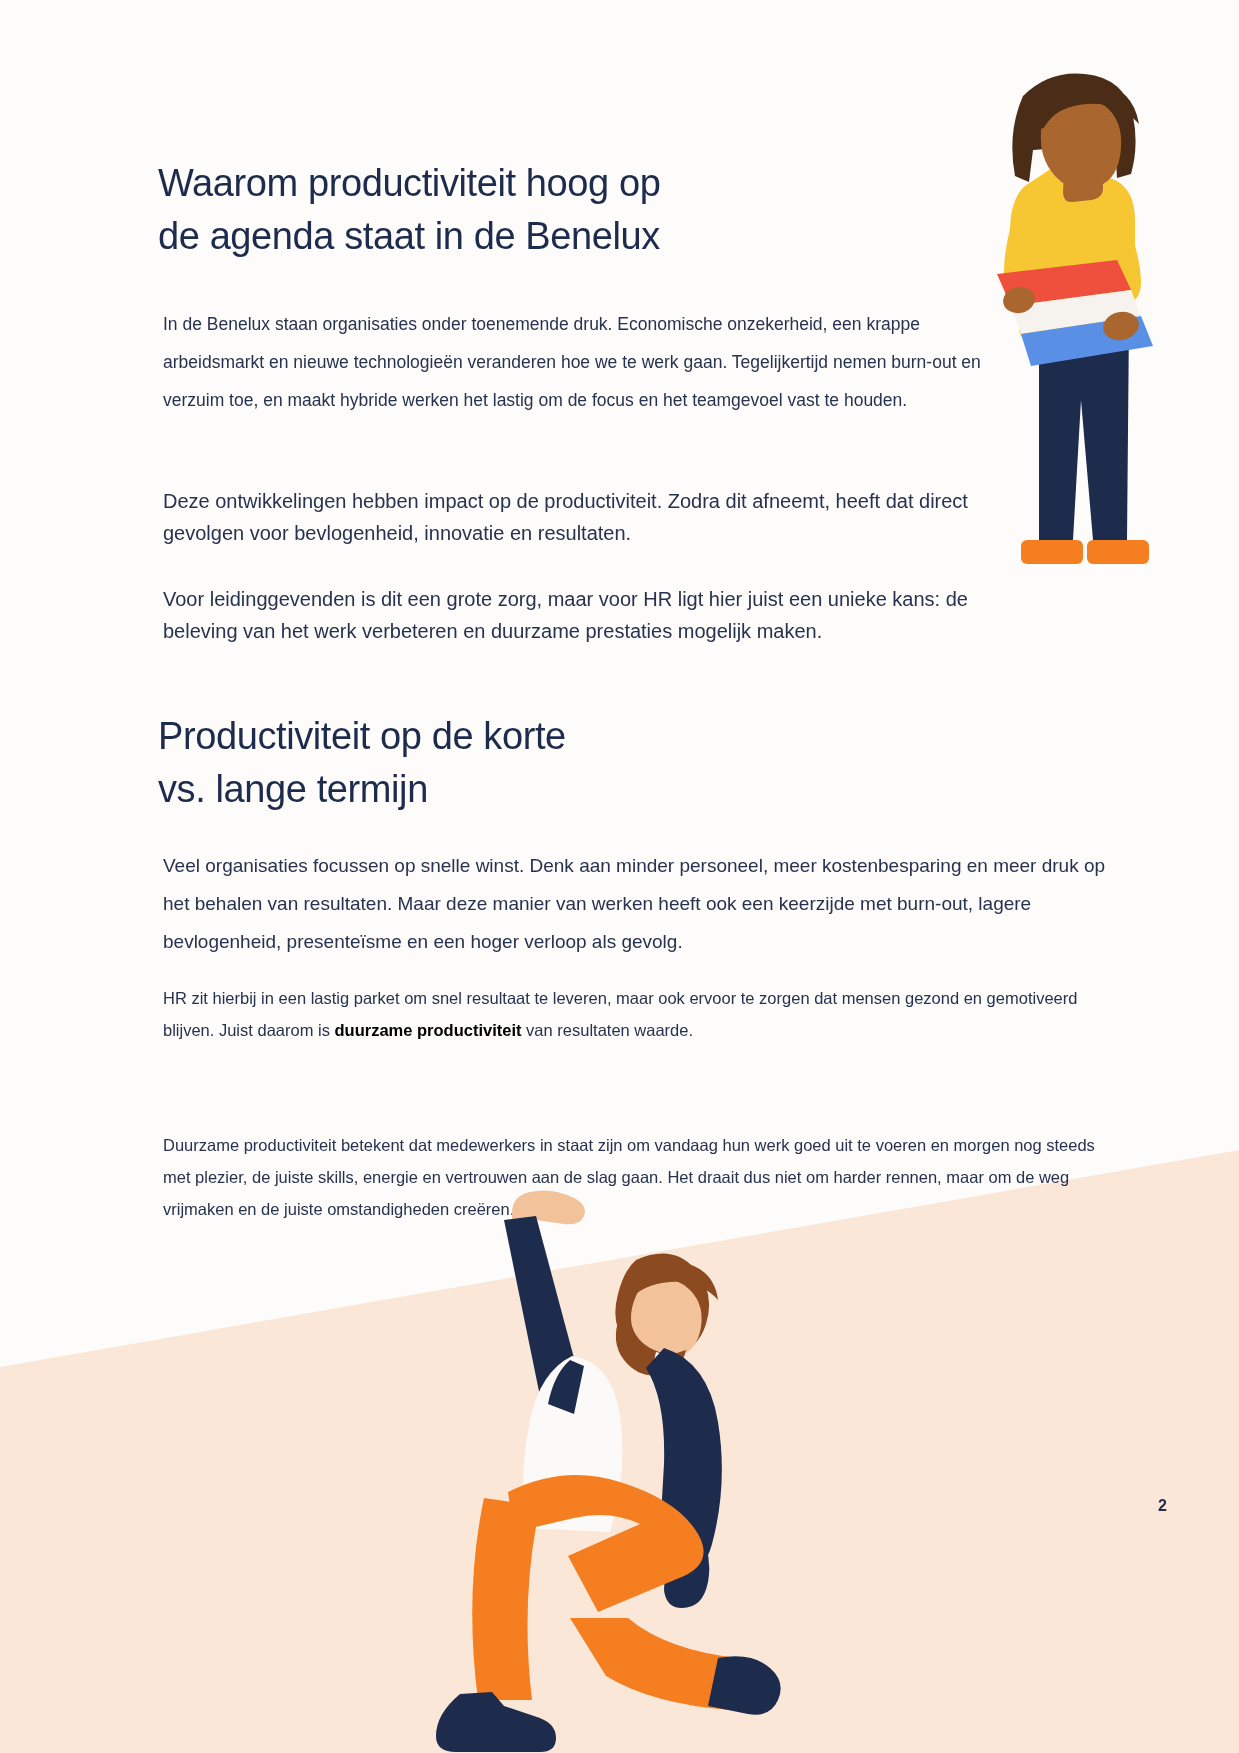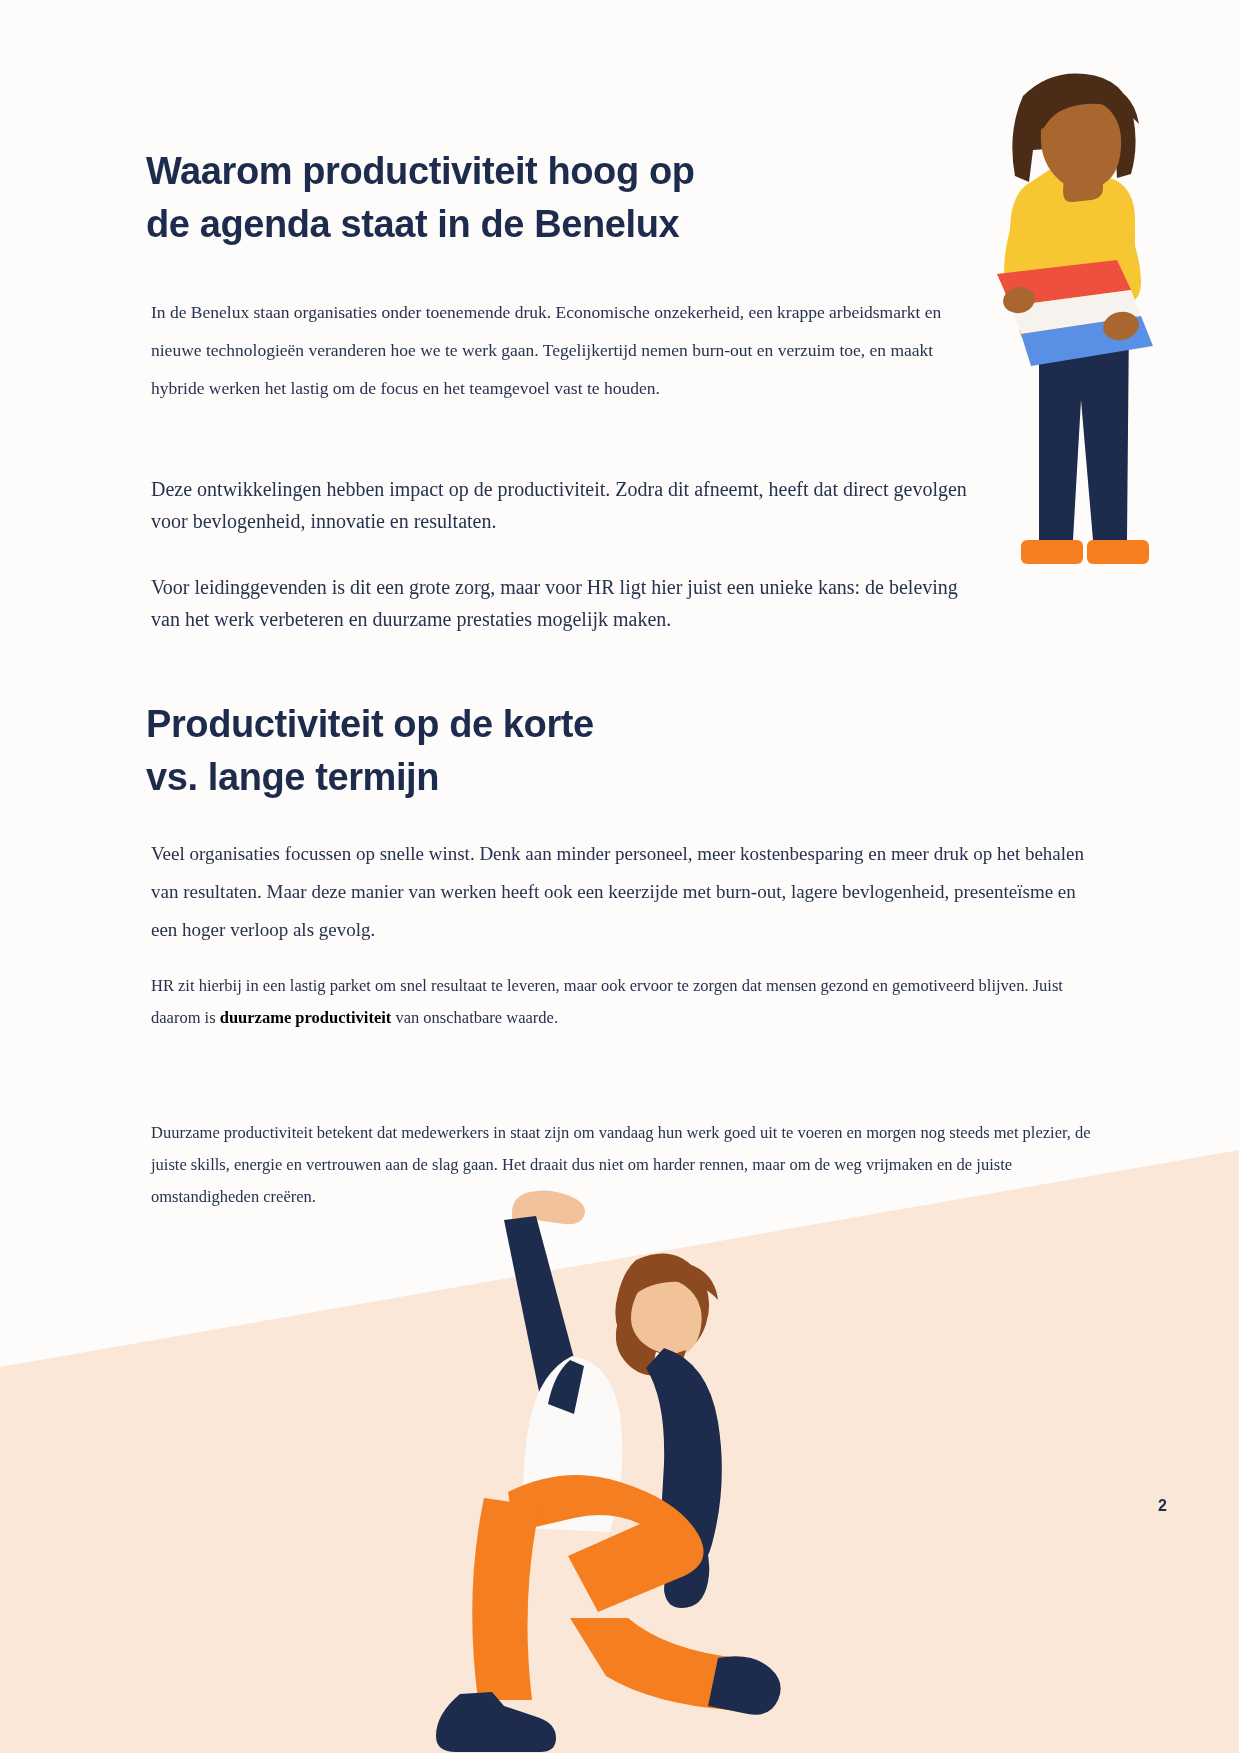--- a/index.html
+++ b/index.html
@@ -39,43 +39,43 @@
     left: 146px;
     top: 0;
     width: 950px;
     z-index: 3;
   }
 
   h1.heading {
     font-family: "Liberation Sans", sans-serif;
     font-size: 38px;
     line-height: 53px;
-    font-weight: 700;
+    font-weight: 400;
     color: #1d2b4d;
     letter-spacing: -0.4px;
-    margin: 0;
+    margin: 12px;
     white-space: pre-line;
   }
   .heading-1 {
     position: absolute;
     top: 145px;
     left: 0;
     width: 760px;
   }
   .heading-2 {
     position: absolute;
     top: 698px;
     left: 0;
     width: 700px;
   }
 
   p.body-text {
-    font-family: Liberation Serif, serif;
+    font-family: Liberation Sans, sans-serif;
     color: #27324f;
-    margin: 5px;
+    margin: 17px;
     font-weight: 400;
   }
 
   .para-lead {
     position: absolute;
     font-size: 17.5px;
     line-height: 38px;
     width: 818px;
   }
   .para-small {
@@ -215,21 +215,21 @@
     <p class="body-text para-small p2">Deze ontwikkelingen hebben impact op de productiviteit. Zodra dit afneemt, heeft dat direct gevolgen voor bevlogenheid, innovatie en resultaten.</p>
 
     <p class="body-text para-small p3">Voor leidinggevenden is dit een grote zorg, maar voor HR ligt hier juist een unieke kans: de beleving van het werk verbeteren en duurzame prestaties mogelijk maken.</p>
 
     <h1 class="heading heading-2">Productiviteit op de korte
 vs. lange termijn</h1>
 
     <p class="body-text para-lead p4">Veel organisaties focussen op snelle winst. Denk aan minder personeel, meer kostenbesparing en meer druk op het behalen van resultaten. Maar deze manier van werken heeft ook een keerzijde met burn-out, lagere bevlogenheid, presenteïsme en een hoger verloop als gevolg.</p>
 
     <p class="body-text para-small p5">
-      <span>HR zit hierbij in een lastig parket om snel resultaat te leveren, maar ook ervoor te zorgen dat mensen gezond en gemotiveerd blijven. Juist daarom is </span><strong class="inline-bold">duurzame productiviteit</strong><span> van onschatbare waarde.</span>
+      <span>HR zit hierbij in een lastig parket om snel resultaat te leveren, maar ook ervoor te zorgen dat mensen gezond en gemotiveerd blijven. Juist daarom is </span><strong class="inline-bold">duurzame productiviteit</strong><span> van resultaten waarde.</span>
     </p>
 
     <p class="body-text para-small p6">Duurzame productiviteit betekent dat medewerkers in staat zijn om vandaag hun werk goed uit te voeren en morgen nog steeds met plezier, de juiste skills, energie en vertrouwen aan de slag gaan. Het draait dus niet om harder rennen, maar om de weg vrijmaken en de juiste omstandigheden creëren.</p>
 
   </div>
 
   <div class="page-number">2</div>
 
 </div>
 

